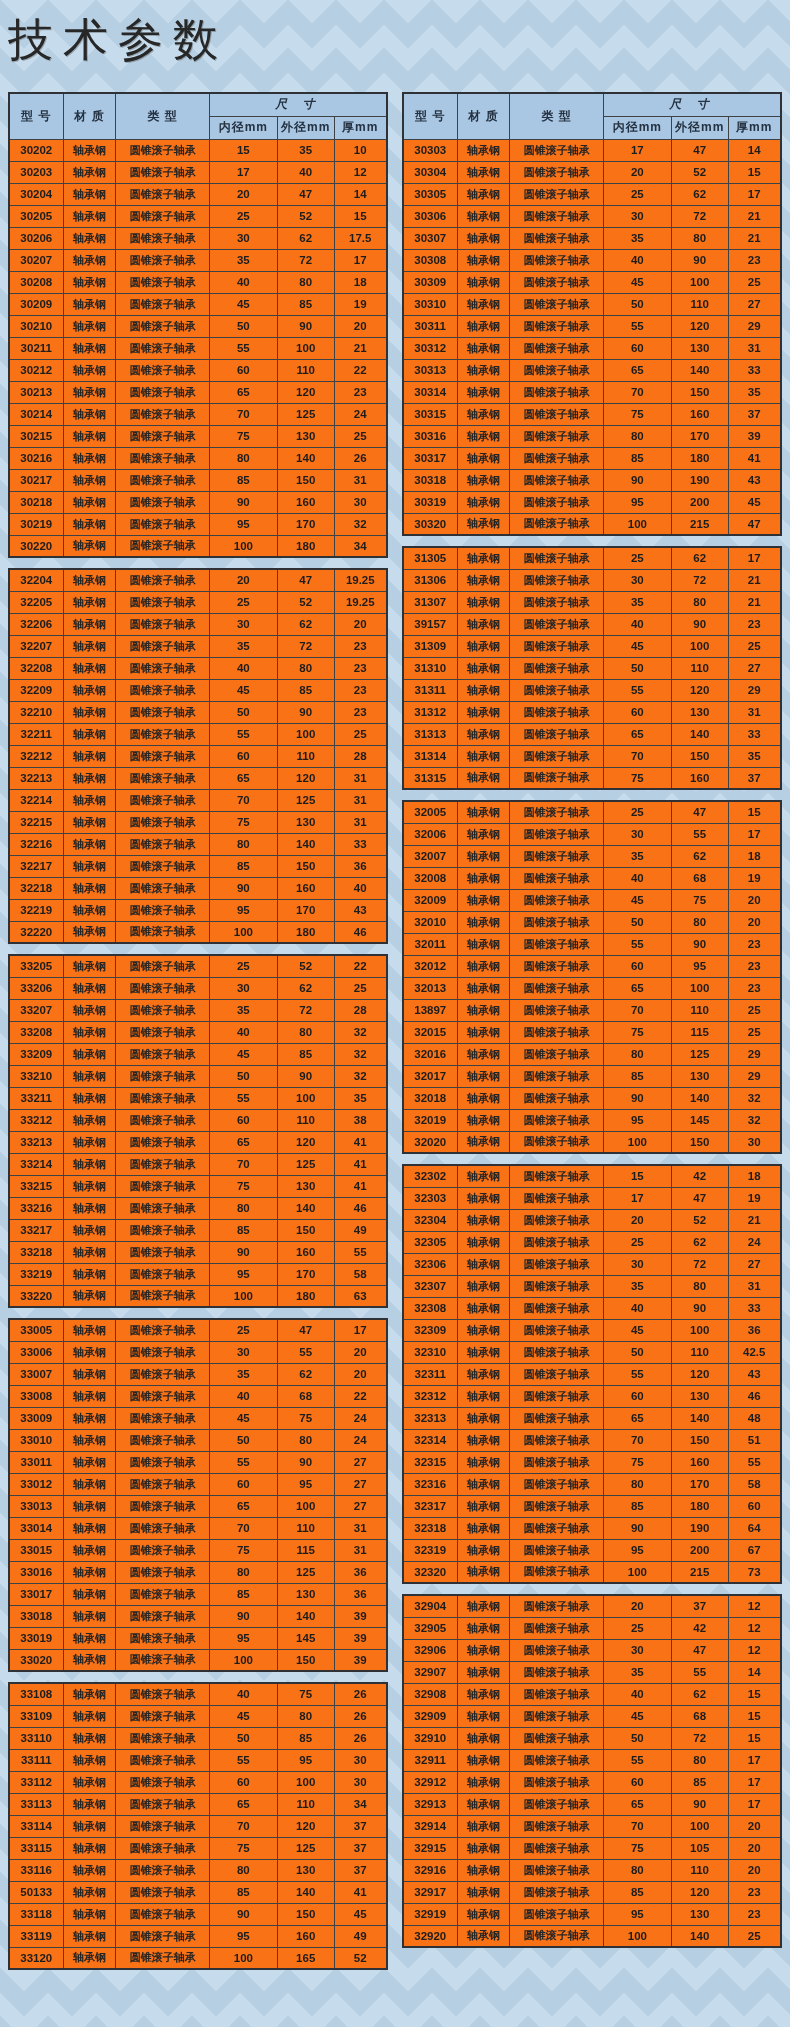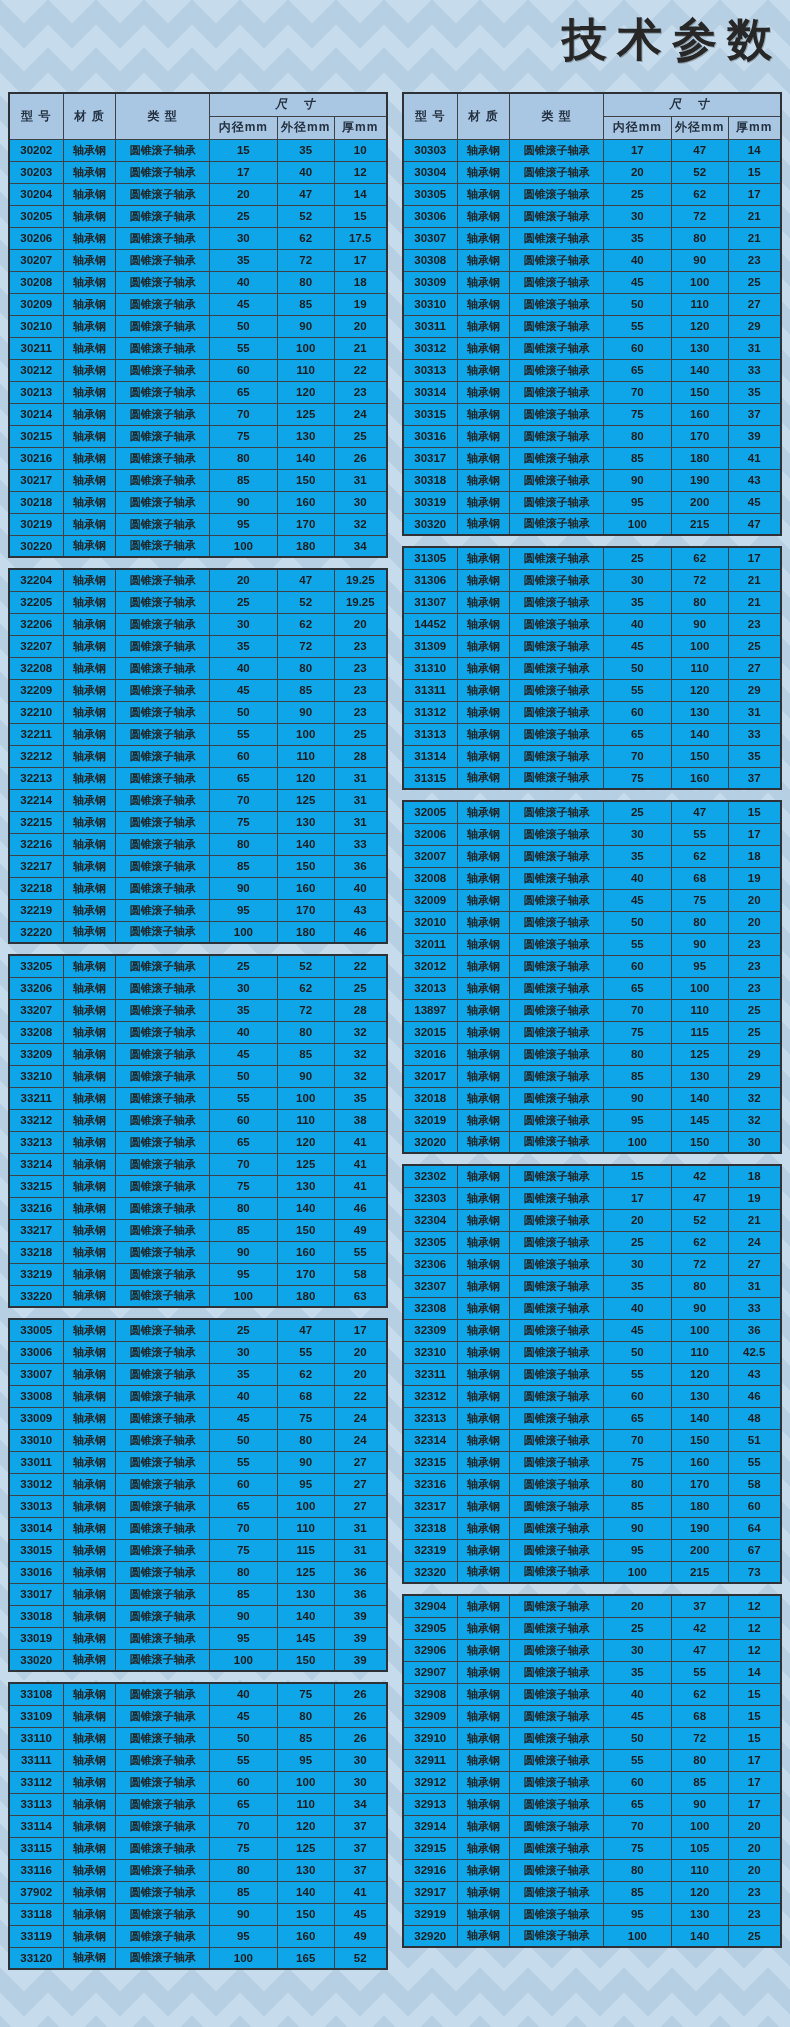--- a/index.html
+++ b/index.html
@@ -13,35 +13,35 @@
       linear-gradient(135deg, #c6dcec 25%, transparent 25%),
       linear-gradient(225deg, #c6dcec 25%, transparent 25%),
       linear-gradient(45deg, #c6dcec 25%, transparent 25%),
       linear-gradient(315deg, #c6dcec 25%, transparent 25%);
     background-position: 24px 0, 24px 0, 0 0, 0 0;
     background-size: 48px 48px;
     background-repeat: repeat;
   }
   .page { padding: 6px 8px 12px 8px; }
   .title {
-    text-align: right;
+    text-align: left;
     font-size: 45px;
-    font-weight: bold;
+    font-weight: normal;
     letter-spacing: 10px;
     color: #272727;
     margin: 4px 0 22px 0;
     text-shadow: 1px 1px 0 rgba(60,60,60,.35);
   }
   .cols { display: flex; gap: 14px; align-items: flex-start; }
   .col { flex: 1 1 0; min-width: 0; }
   table.block {
     width: 100%;
     border-collapse: collapse;
     table-layout: fixed;
-    background: #0ea5e9;
+    background: #f97316;
     border: 2px solid #2e3236;
     margin-bottom: 10px;
   }
   th, td {
     border: 1px solid #3d4246;
     text-align: center;
     vertical-align: middle;
     padding: 0 1px;
     height: 22px;
     font-size: 11.5px;
@@ -754,21 +754,21 @@
             </tr>
             <tr>
               <td>33116</td>
               <td class="cn">轴承钢</td>
               <td class="cn">圆锥滚子轴承</td>
               <td>80</td>
               <td>130</td>
               <td>37</td>
             </tr>
             <tr>
-              <td>37902</td>
+              <td>50133</td>
               <td class="cn">轴承钢</td>
               <td class="cn">圆锥滚子轴承</td>
               <td>85</td>
               <td>140</td>
               <td>41</td>
             </tr>
             <tr>
               <td>33118</td>
               <td class="cn">轴承钢</td>
               <td class="cn">圆锥滚子轴承</td>
@@ -993,21 +993,21 @@
             </tr>
             <tr>
               <td>31307</td>
               <td class="cn">轴承钢</td>
               <td class="cn">圆锥滚子轴承</td>
               <td>35</td>
               <td>80</td>
               <td>21</td>
             </tr>
             <tr>
-              <td>14452</td>
+              <td>39157</td>
               <td class="cn">轴承钢</td>
               <td class="cn">圆锥滚子轴承</td>
               <td>40</td>
               <td>90</td>
               <td>23</td>
             </tr>
             <tr>
               <td>31309</td>
               <td class="cn">轴承钢</td>
               <td class="cn">圆锥滚子轴承</td>

